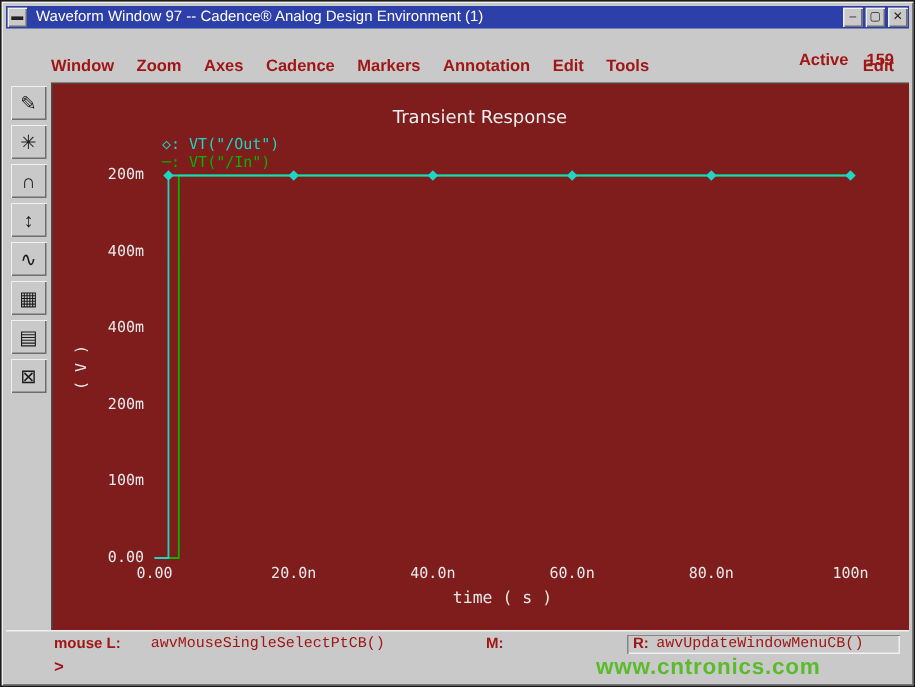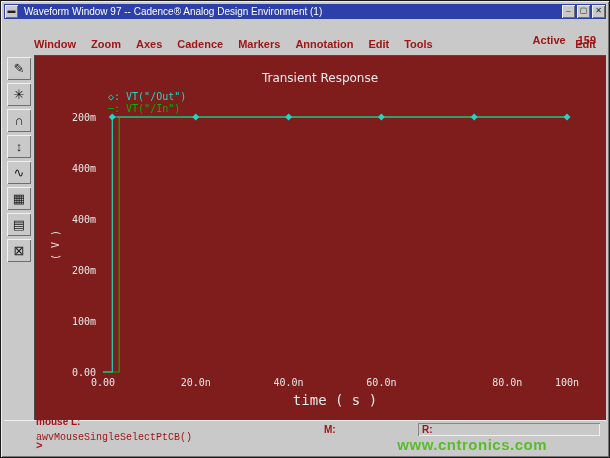--- a/index.html
+++ b/index.html
@@ -90,31 +90,31 @@
   }
   .trace-svg { position: absolute; left: 69px; top: 62px; width: 464px; height: 255px; overflow: visible; }
   .xticks { position: absolute; left: 69px; top: 322px; width: 464px; height: 12px; }
   .xticks span {
     position: absolute; transform: translateX(-50%);
     color: #e8e8e8; font-family: "DejaVu Sans Mono", monospace;
     font-size: 10px; white-space: nowrap;
   }
   .xlabel {
     position: absolute; left: 69px; top: 337px; width: 464px; text-align: center;
-    color: #e8e8e8; font-family: "DejaVu Sans Mono", monospace; font-size: 14px;
+    color: #e8e8e8; font-family: "DejaVu Sans Mono", monospace; font-size: 11px;
   }
   
   .statusbar {
     height: 18px; flex: 0 0 auto;
     display: flex; align-items: center; gap: 10px;
     padding: 0 6px 0 32px;
     font-size: 10px; color: #a01616;
     border-top: 1px solid #efefef;
   }
-  .status-left { width: 278px; display: flex; gap: 5px; overflow: hidden; white-space: nowrap; flex-direction: column; }
+  .status-left { width: 278px; display: flex; gap: 20px; overflow: hidden; white-space: nowrap; }
   .status-label { font-weight: bold; }
   .status-cmd { font-family: "Liberation Mono", monospace; }
   .status-spacer { flex: 1; }
   .status-right {
     width: 182px; display: flex; gap: 5px; align-items: center;
     box-shadow: inset 1px 1px 0 #868686, inset -1px -1px 0 #efefef;
     padding: 1px 4px; white-space: nowrap; overflow: hidden;
   }
   .promptbar {
     height: 16px; flex: 0 0 auto;
@@ -210,36 +210,37 @@
           <polygon points="185.60000000000002,-3.5 189.10000000000002,0 185.60000000000002,3.5 182.10000000000002,0" fill="#1ed6c3"></polygon>
           <polygon points="278.4,-3.5 281.9,0 278.4,3.5 274.9,0" fill="#1ed6c3"></polygon>
           <polygon points="371.20000000000005,-3.5 374.70000000000005,0 371.20000000000005,3.5 367.70000000000005,0" fill="#1ed6c3"></polygon>
           <polygon points="464,-3.5 467.5,0 464,3.5 460.5,0" fill="#1ed6c3"></polygon>
         </svg>
       <div class="xticks" id="x-ticks">
           <span style="left: 0%;">0.00</span>
           <span style="left: 20%;">20.0n</span>
           <span style="left: 40%;">40.0n</span>
           <span style="left: 60%;">60.0n</span>
-          <span style="left: 80%; margin-left: 33px;">80.0n</span>
+          <span style="left: 80%;">80.0n</span>
           <span style="left: 100%;">100n</span>
         </div>
       <div class="xlabel">time ( s )</div>
     </div>
   </div>
 
   <div class="statusbar">
     <div class="status-left">
       <span class="status-label">mouse L:</span>
       <span class="status-cmd">awvMouseSingleSelectPtCB()</span>
     </div>
     <span class="status-label">M:</span>
     <div class="status-spacer"></div>
     <div class="status-right">
       <span class="status-label">R:</span>
+      <span class="status-cmd">awvUpdateWindowMenuCB()</span>
     </div>
   </div>
 
   <div class="promptbar">
     <span>&gt;</span>
   </div>
 
   <div class="watermark">www.cntronics.com</div>
 </div>
 

